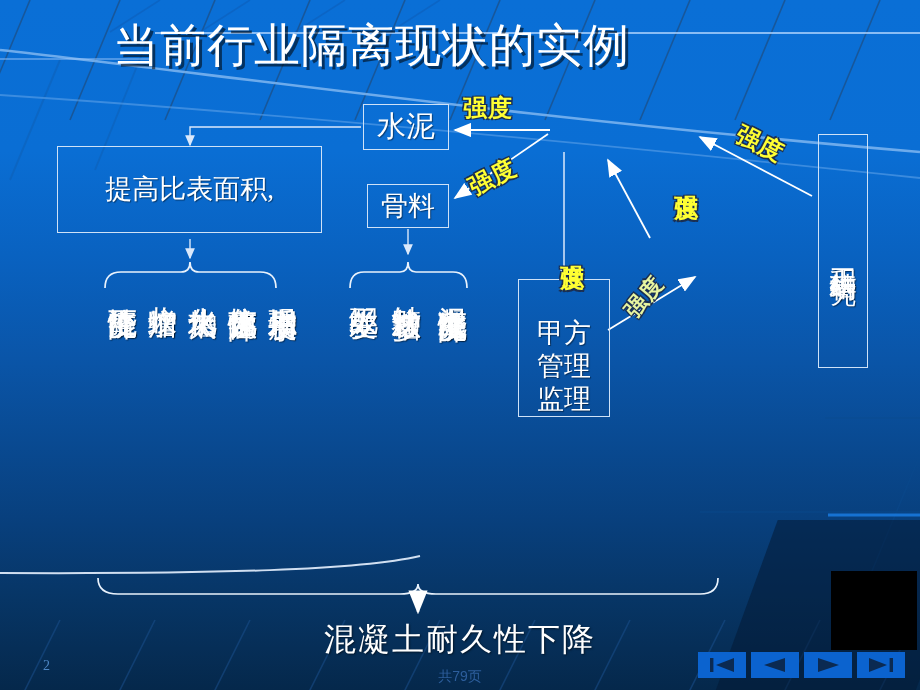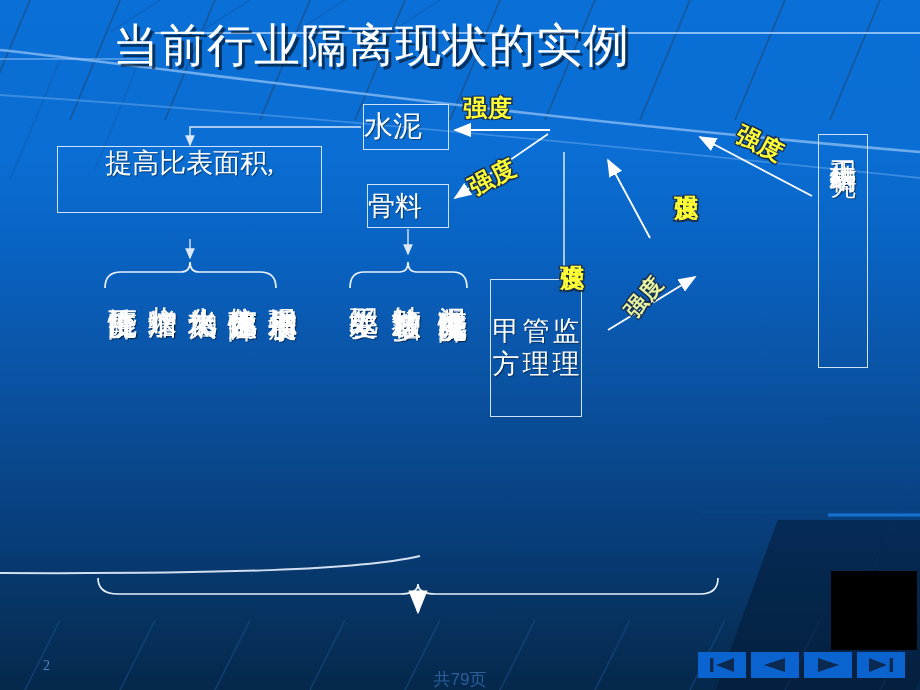--- a/index.html
+++ b/index.html
@@ -87,39 +87,39 @@
   }
 
   
   .box {
     position: absolute;
     box-sizing: border-box;
     border: 1px solid #cfe2f7;
     color: #ffffff;
     display: flex;
     align-items: center;
-    justify-content: flex-start;
+    justify-content: center;
     text-align: center;
     z-index: 5;
     text-shadow: 1px 1px 1px rgba(0,0,0,.45);
     background: transparent;
   }
   .box.two-line { flex-direction: column; line-height: 1.12; }
 
   #box-cement   { left: 363px; top: 104px; width: 86px;  height: 46px;  font-size: 29px; }
   #box-concrete { left: 552px; top: 104px; width: 142px; height: 46px;  font-size: 29px; }
   #box-aggregate{ left: 367px; top: 184px; width: 82px;  height: 44px;  font-size: 27px; }
   #box-cement-measure {
-    left: 57px; top: 146px; width: 265px; height: 67px;
+    left: 57px; top: 146px; width: 265px; height: 87px;
     font-size: 27px; flex-direction: column; line-height: 1.25;
   }
   #box-struct-design { left: 612px; top: 240px; width: 136px; height: 34px; font-size: 23px; }
   #box-owner {
-    left: 490px; top: 279px; width: 92px; height: 138px;
-    font-size: 27px; flex-direction: row; line-height: 1.22;
+    left: 518px; top: 279px; width: 92px; height: 138px;
+    font-size: 27px; flex-direction: column; line-height: 1.22;
     justify-content: flex-end;
   }
   #box-research {
     left: 818px; top: 134px; width: 50px; height: 234px;
     font-size: 27px;
     writing-mode: vertical-rl;
     text-orientation: upright;
     letter-spacing: 2px;
     padding-top: 4px;
   }
@@ -182,21 +182,21 @@
     left: 43px; top: 658px;
     font-size: 14px;
     color: #4d86c4;
     font-family: "Liberation Serif", serif;
     z-index: 6;
   }
   .page-total {
     position: absolute;
     left: 0; top: 668px; width: 920px;
     text-align: center;
-    font-size: 17px;
+    font-size: 14px;
     color: #2d5e9c;
     z-index: 6;
     font-family: "Liberation Sans", sans-serif;
   }
   .navbar {
     position: absolute;
     left: 698px; top: 652px;
     display: flex;
     gap: 5px;
     z-index: 7;
@@ -338,20 +338,21 @@
   <div class="vcol" style="left:108px; top:284px;">流变性能下降</div>
   <div class="vcol" style="left:148px; top:284px;">收缩增加</div>
   <div class="vcol" style="left:188px; top:284px;">水化热增大</div>
   <div class="vcol" style="left:228px; top:284px;">抗化学腐蚀性下降</div>
   <div class="vcol" style="left:268px; top:284px;">后期强度增长小</div>
 
   <div class="vcol" style="left:349px; top:284px;">级配变差</div>
   <div class="vcol" style="left:392px; top:284px;">针片状颗粒增多</div>
   <div class="vcol" style="left:438px; top:284px;">混凝土流变性能下降</div>
 
+  <div class="conclusion">混凝土耐久性下降</div>
 
   <div class="black-box"></div>
 
   <div class="page-num">2</div>
   <div class="page-total">共79页</div>
 
   <div class="navbar">
     <div class="navbtn">
       <svg width="30" height="16" viewBox="0 0 30 16">
         <rect x="3" y="1" width="3.4" height="14" fill="#0b2a52"></rect>

